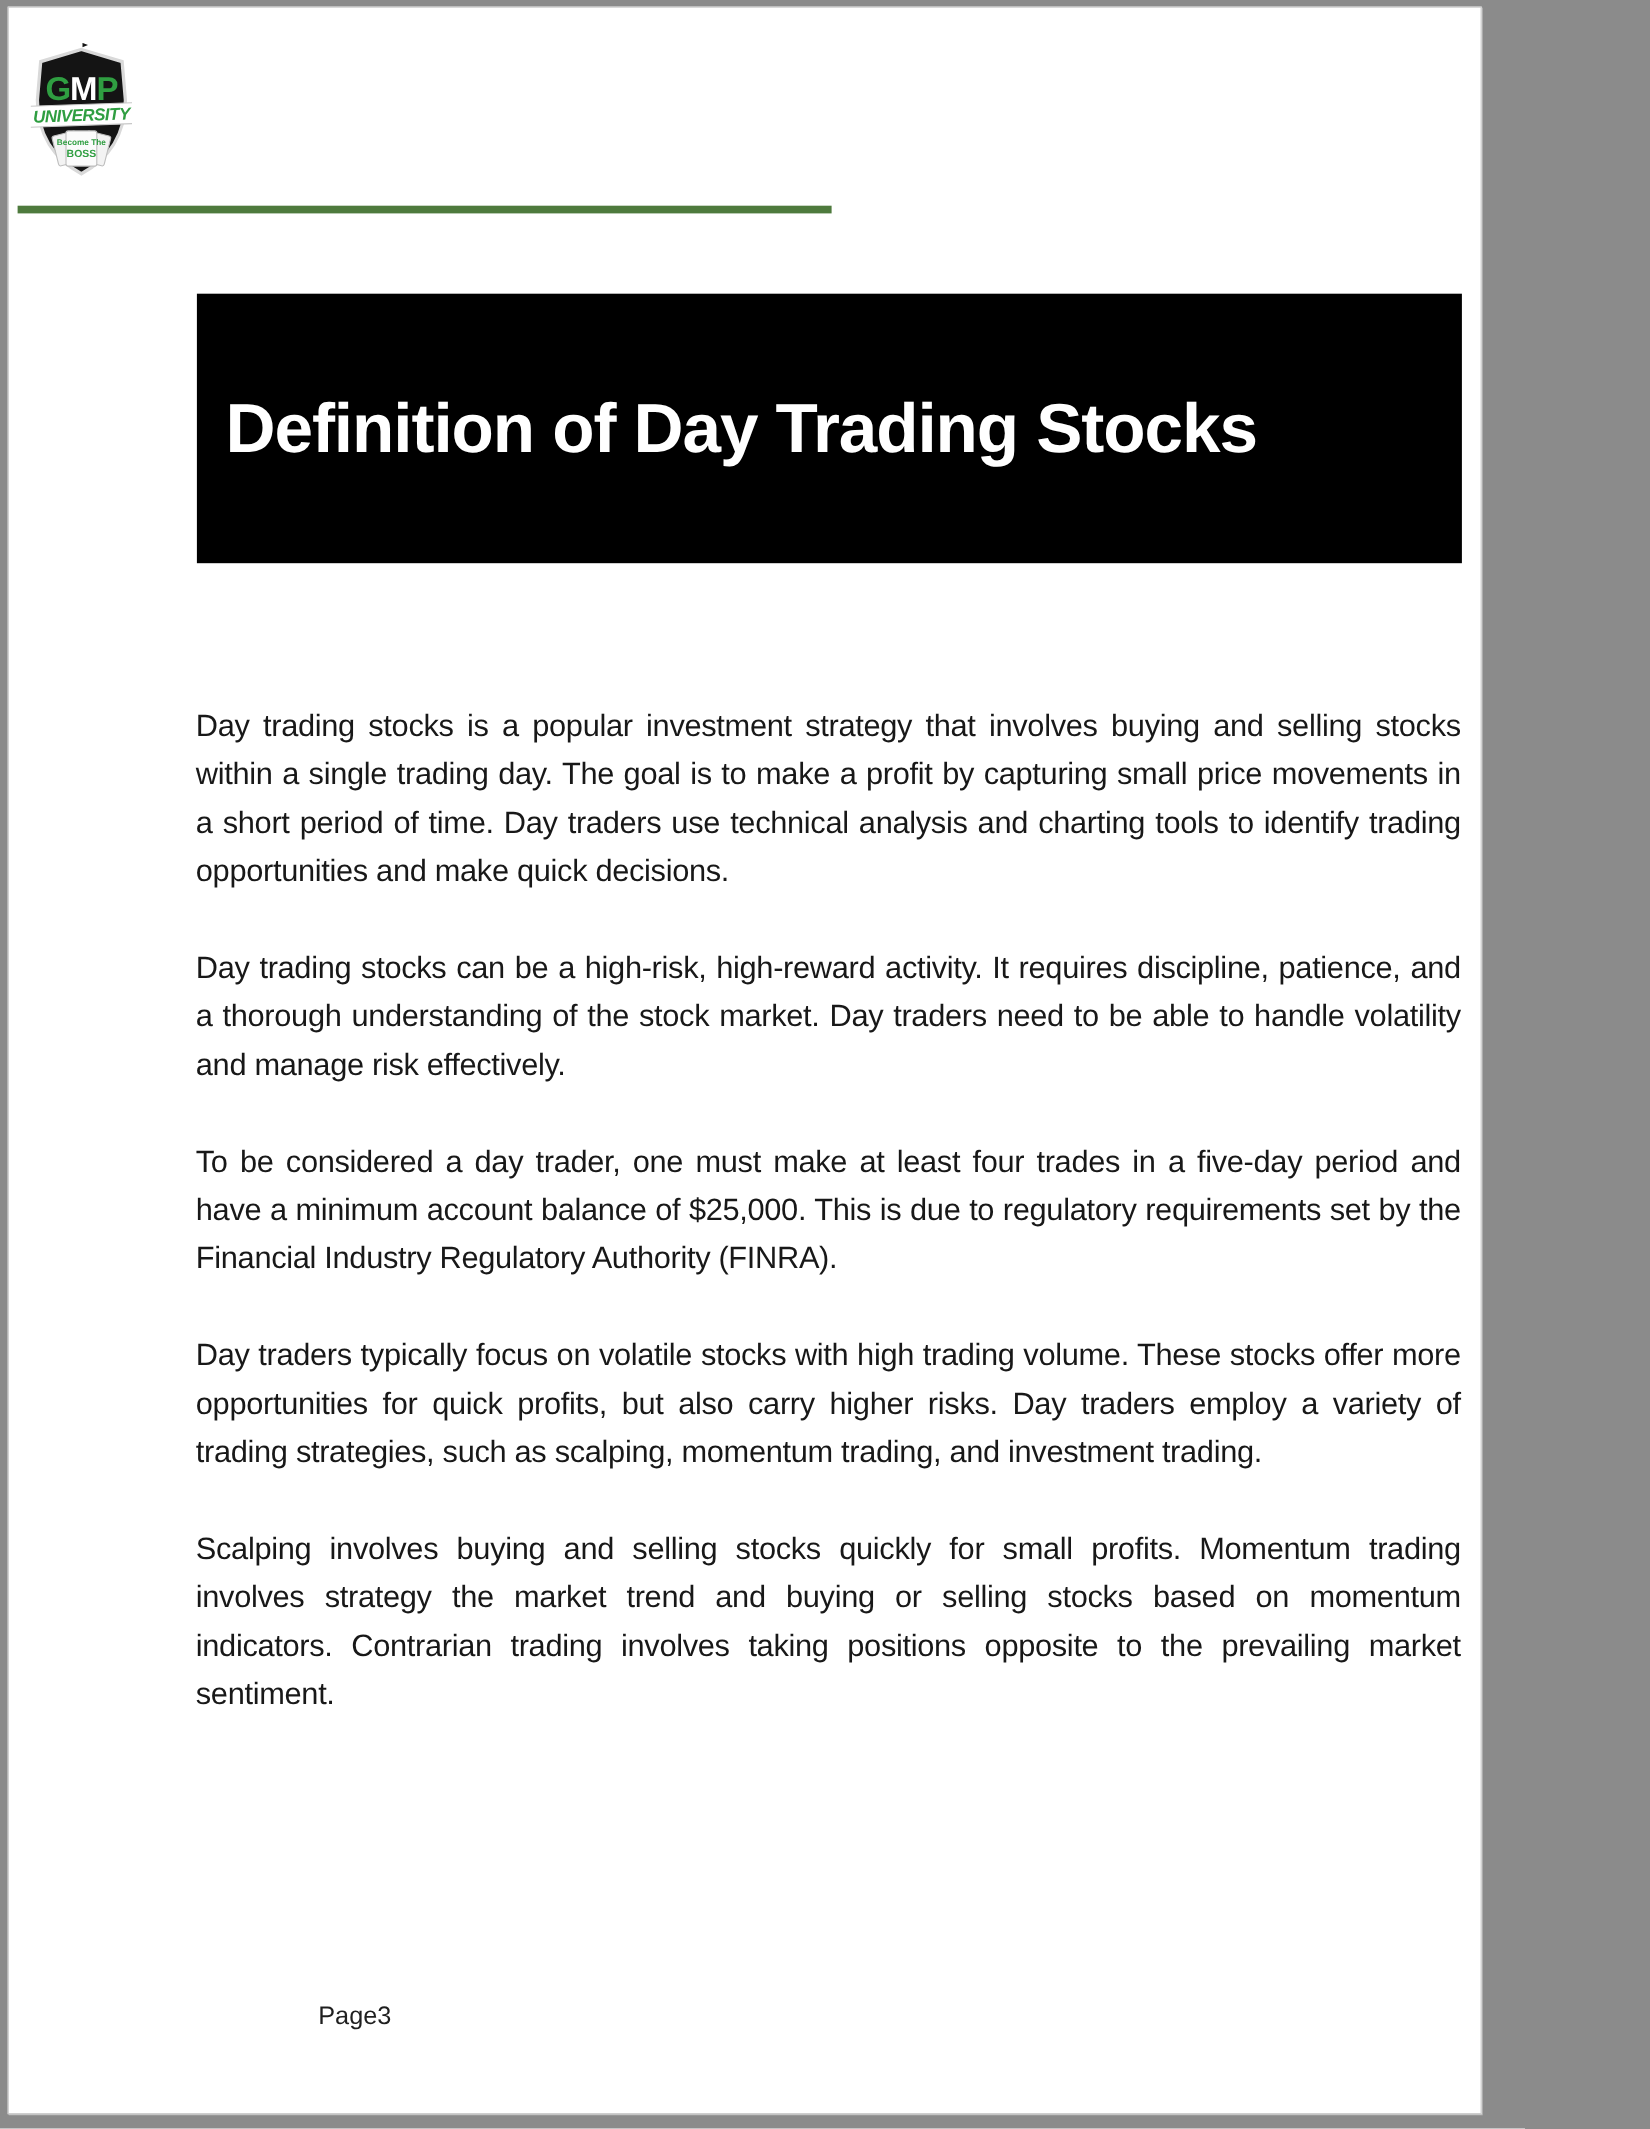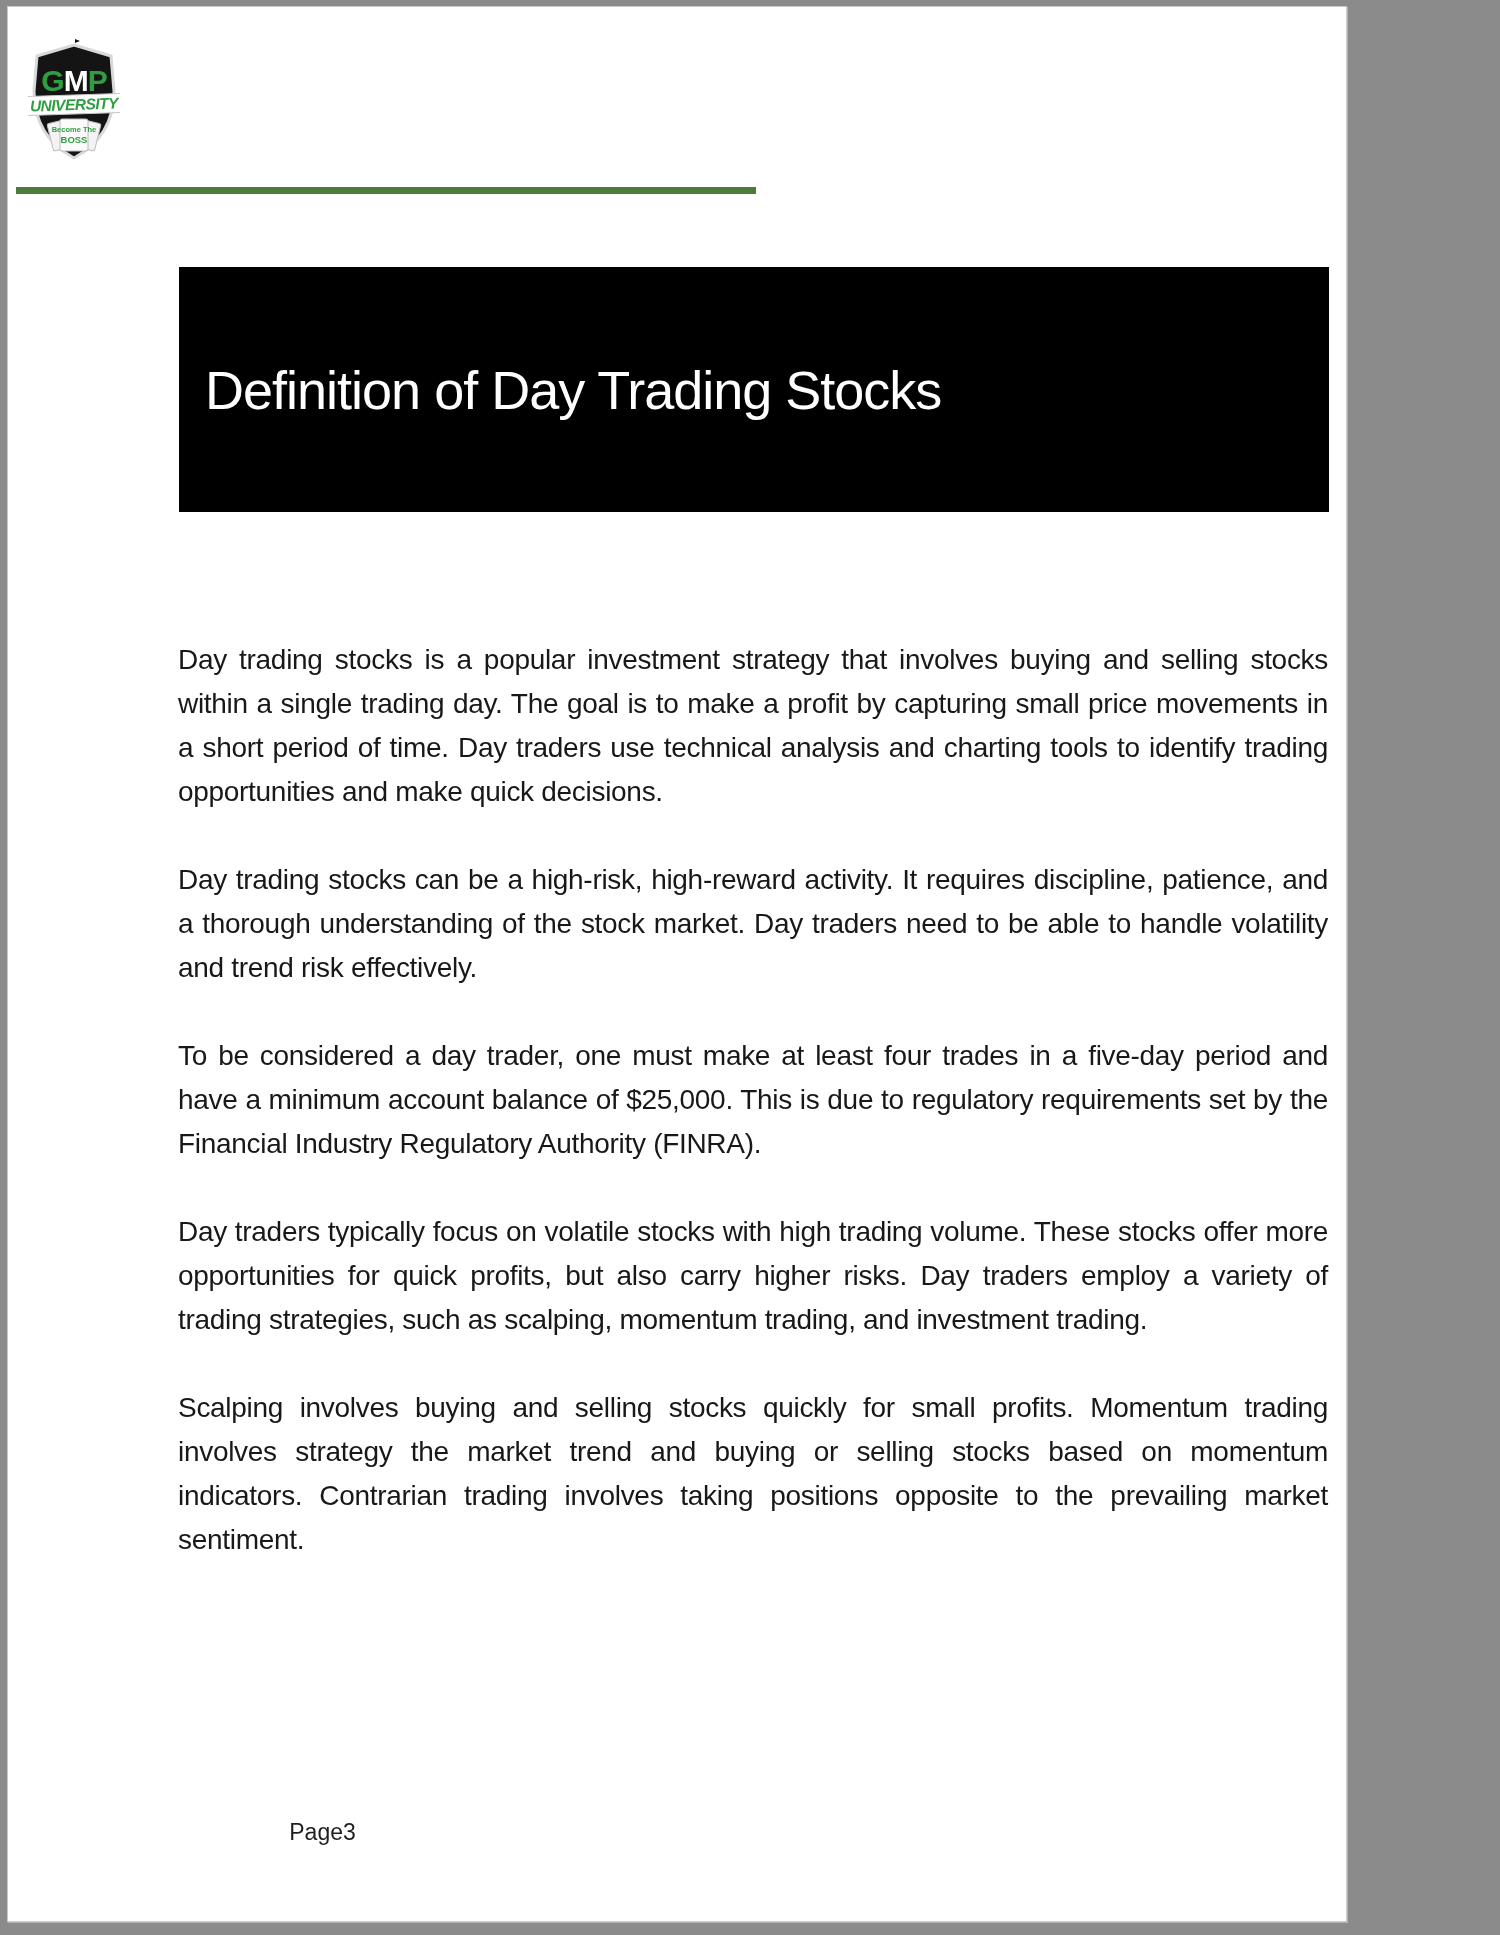--- a/index.html
+++ b/index.html
@@ -49,22 +49,22 @@
     width: 1150px;
     height: 245px;
     background: var(--banner-bg, #000000);
     display: flex;
     align-items: center;
   }
 
   .title-banner h1 {
     margin: 0;
     padding-left: 26px;
-    font-size: 54px;
-    font-weight: 400;
+    font-size: 63px;
+    font-weight: 700;
     letter-spacing: -1px;
     color: var(--banner-fg, #ffffff);
     white-space: nowrap;
   }
 
   .content {
     position: absolute;
     left: 170px;
     top: 631px;
     width: 1150px;
@@ -127,21 +127,21 @@
     </div>
 
     <div class="green-rule"></div>
 
     <div class="title-banner">
       <h1>Definition of Day Trading Stocks</h1>
     </div>
 
     <div class="content">
       <p>Day trading stocks is a popular investment strategy that involves buying and selling stocks within a single trading day. The goal is to make a profit by capturing small price movements in a short period of time. Day traders use technical analysis and charting tools to identify trading opportunities and make quick decisions.</p>
-      <p>Day trading stocks can be a high-risk, high-reward activity. It requires discipline, patience, and a thorough understanding of the stock market. Day traders need to be able to handle volatility and trend risk effectively.</p>
+      <p>Day trading stocks can be a high-risk, high-reward activity. It requires discipline, patience, and a thorough understanding of the stock market. Day traders need to be able to handle volatility and manage risk effectively.</p>
       <p>To be considered a day trader, one must make at least four trades in a five-day period and have a minimum account balance of $25,000. This is due to regulatory requirements set by the Financial Industry Regulatory Authority (FINRA).</p>
       <p>Day traders typically focus on volatile stocks with high trading volume. These stocks offer more opportunities for quick profits, but also carry higher risks. Day traders employ a variety of trading strategies, such as scalping, momentum trading, and investment trading.</p>
       <p>Scalping involves buying and selling stocks quickly for small profits. Momentum trading involves strategy the market trend and buying or selling stocks based on momentum indicators. Contrarian trading involves taking positions opposite to the prevailing market sentiment.</p>
     </div>
 
     <div class="footer">
       <span class="label">Page</span><span>3</span>
     </div>
 
   </div>

